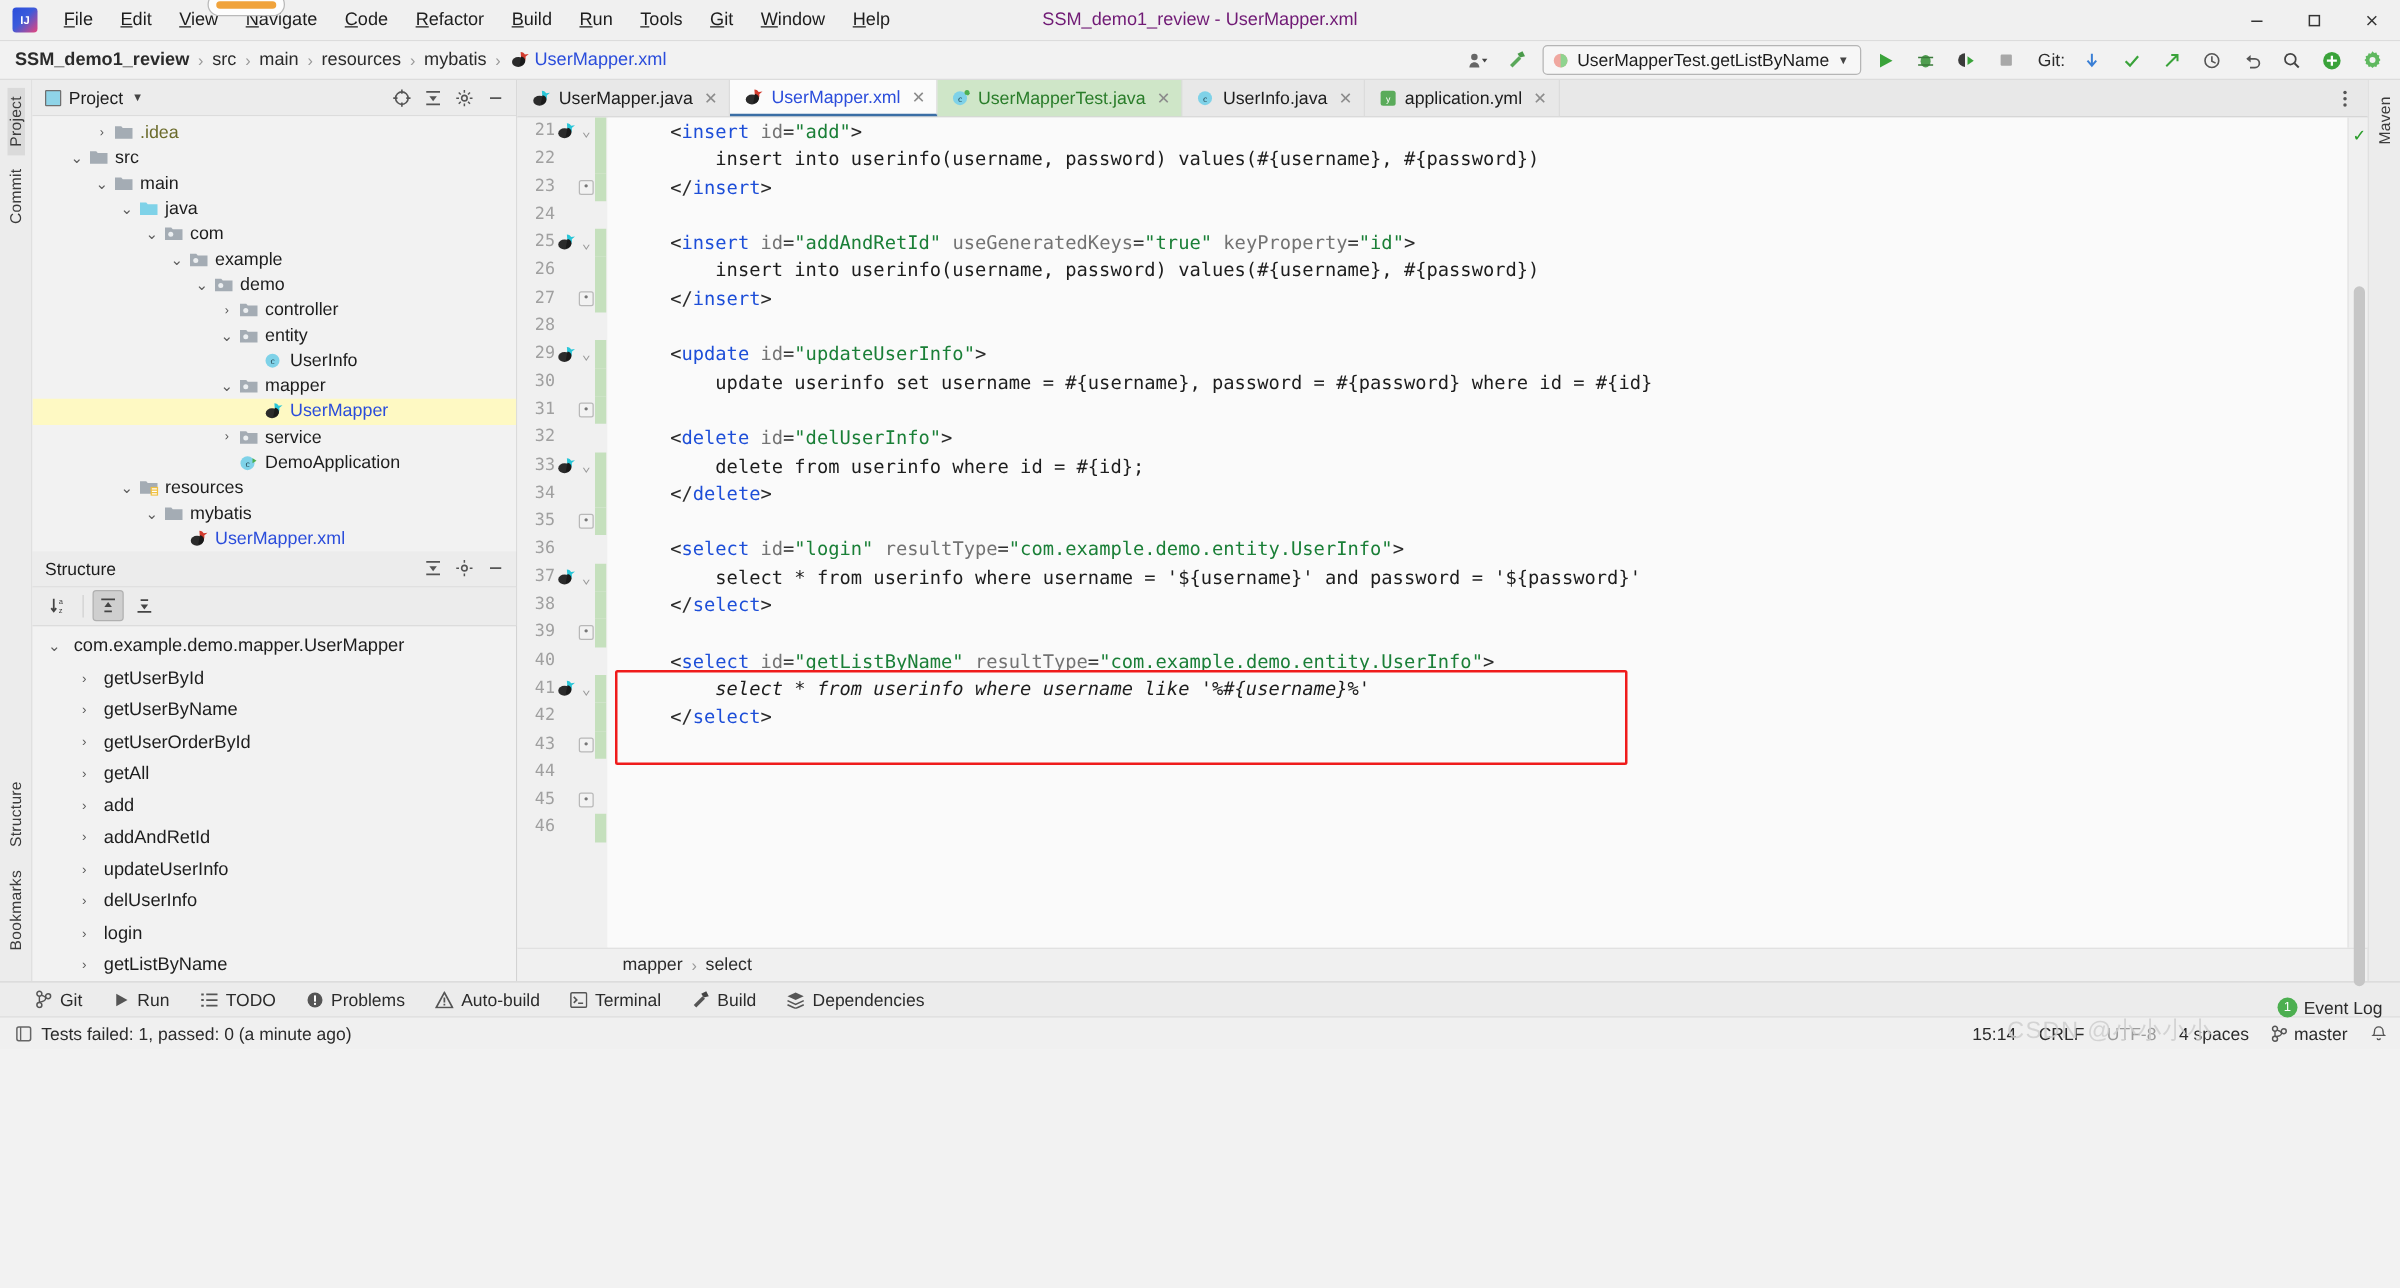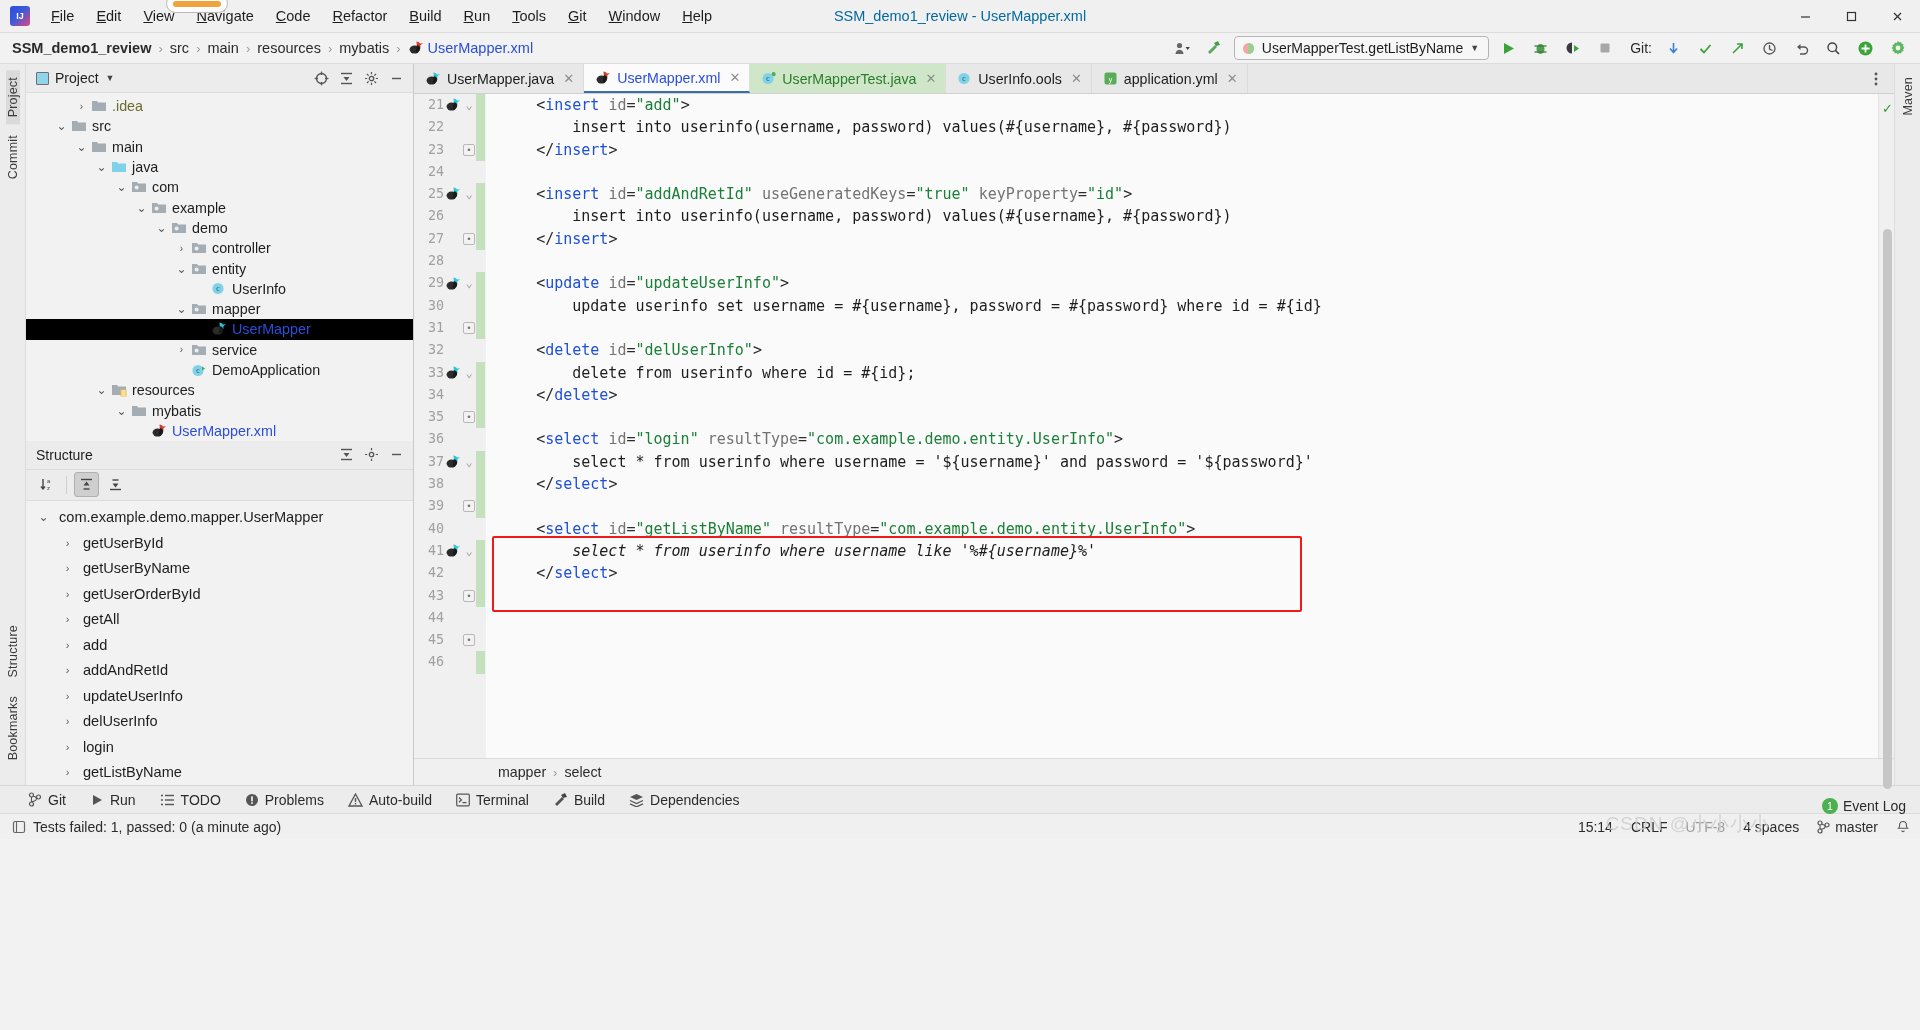--- a/index.html
+++ b/index.html
@@ -21,21 +21,21 @@
     width:20px;height:20px;margin-left:10px;margin-right:10px;border-radius:3px;
     background:linear-gradient(135deg,#2b4ddb 0%,#3b5bdb 45%,#e8457c 100%);
     display:flex;align-items:center;justify-content:center;color:#fff;font-size:9px;font-weight:bold;
   }
   .menu-items { display:flex; gap:0px; }
   .menu-item {
     padding:3px 11px; font-size:14.5px; color:#1d1d1d; cursor:default; white-space:nowrap;
   }
   .menu-item u { text-decoration:underline; }
   .win-title {
-    position:absolute; left:0; right:0; text-align:center; font-size:14.5px; color:#0369a1;
+    position:absolute; left:0; right:0; text-align:center; font-size:14.5px; color:#701a75;
     pointer-events:none;
   }
   .win-ctrls { margin-left:auto; display:flex; }
   .win-btn { width:46px;height:33px;display:flex;align-items:center;justify-content:center;font-size:15px;color:#333; }
 
   
   .drag-bubble {
     position:absolute; left:166px; top:-6px; width:62px; height:19px; border-radius:10px;
     background:#fdfdfd; border:1px solid #b9b9b9;
   }
@@ -98,21 +98,21 @@
   }
   .caret-dn { margin-left:7px; font-size:9px; color:#444; }
   .panel-head-actions { margin-left:auto; display:flex; gap:3px; align-items:center; }
   .hact { width:22px;height:22px;display:flex;align-items:center;justify-content:center;color:#555;font-size:13px;border-radius:3px;}
 
   .tree { flex:1 1 auto; overflow:hidden; padding-top:3px; position:relative; background:#f2f2f2;}
   .tnode {
     height:20.3px; display:flex; align-items:center; font-size:14.3px; color:#1d1d1d;
     white-space:nowrap; padding-right:4px;
   }
-  .tnode.sel { background:#000000; }
+  .tnode.sel { background:#fef9c3; }
   .twist { width:15px; text-align:center; font-size:10px; color:#5a5a5a; flex:0 0 15px;}
   .twist.none { visibility:hidden; }
   .tico { width:19px; flex:0 0 19px; display:flex; align-items:center; justify-content:center; }
   .tlabel.blue { color:#2b4ddb; }
   .tlabel.olive { color:#6b6b2b; }
 
   
   .structure { flex:0 0 auto; display:flex; flex-direction:column; min-height:0;}
   .struct-toolbar{ height:31px; background:#ececec; border-bottom:1px solid #dcdcdc; display:flex; align-items:center; gap:4px; padding:0 8px; }
   .stbtn{width:25px;height:25px;display:flex;align-items:center;justify-content:center;border-radius:3px;font-size:13px;color:#444;}
@@ -723,21 +723,21 @@
               <span class="tab-name green">UserMapperTest.java</span>
               <span class="x">✕</span>
             </div>
             <div class="tab">
               <span style="display: inline-flex;">
                 <svg width="15" height="15" viewBox="0 0 15 15">
                   <circle cx="7" cy="7.5" r="5.6" fill="#7fd2e8"></circle>
                   <text x="7" y="10.4" font-size="7.5" fill="#20414d" text-anchor="middle" font-family="serif">c</text>
                 </svg>
               </span>
-              <span class="tab-name ">UserInfo.ools</span>
+              <span class="tab-name ">UserInfo.java</span>
               <span class="x">✕</span>
             </div>
             <div class="tab">
               <span style="display: inline-flex;">
                 <svg width="15" height="15" viewBox="0 0 15 15">
                   <rect x="1.5" y="1.5" width="12" height="12" rx="2" fill="#5aab5a"></rect>
                   <text x="7.5" y="10.5" font-size="7" fill="#fff" text-anchor="middle" font-family="sans-serif">y</text>
                 </svg>
               </span>
               <span class="tab-name ">application.yml</span>

